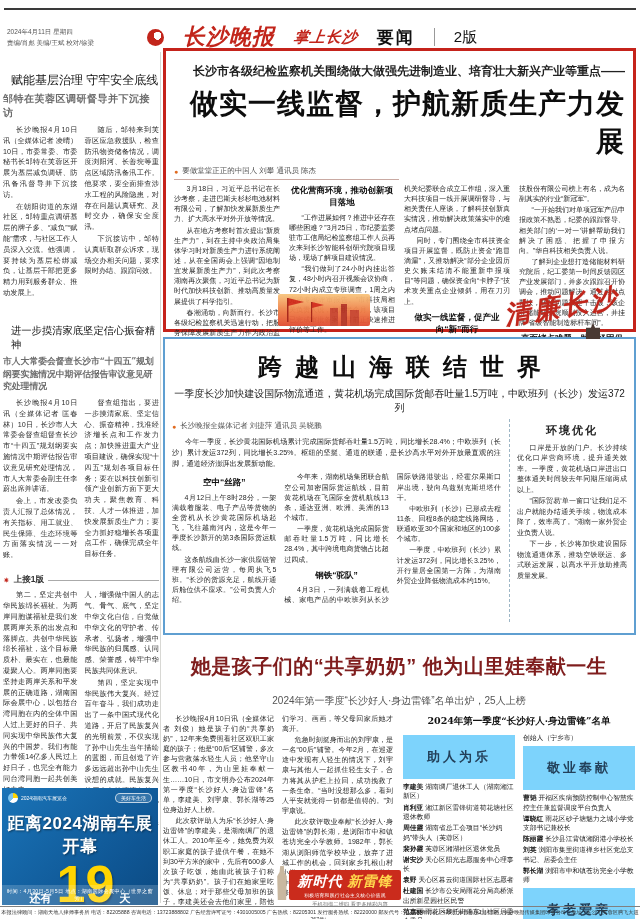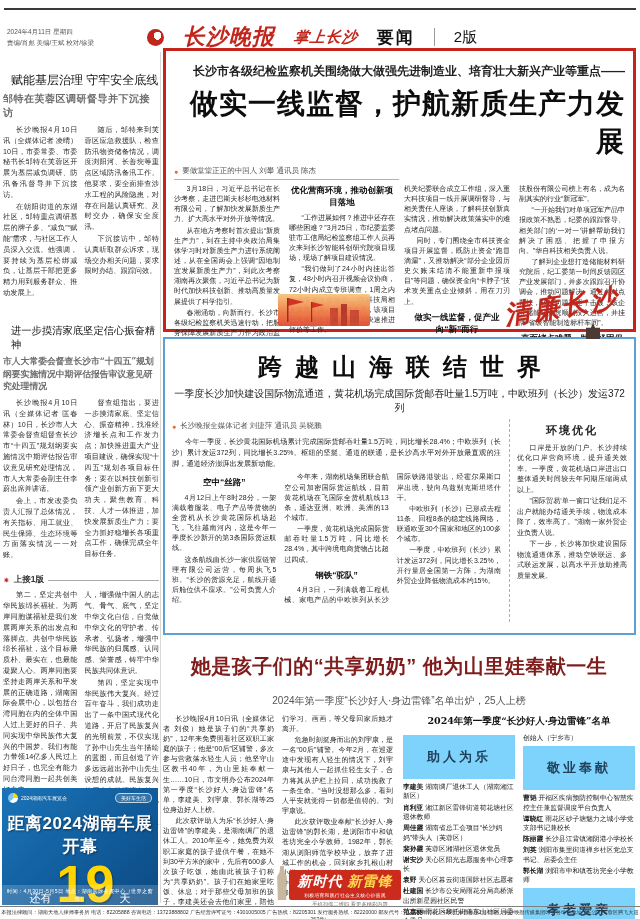--- a/index.html
+++ b/index.html
@@ -32,21 +32,21 @@
   
   .ad{position:absolute;left:2px;top:788px;width:156px;height:117px;
       background:linear-gradient(135deg,#1a74b8 0%,#0f5694 70%,#0c4a82 100%);
       color:#fff;overflow:hidden;}
   .ad-logos{display:flex;justify-content:space-between;align-items:center;padding:5px 6px 0 6px;font-size:5px;}
   .ad-logo-left{display:flex;align-items:center;gap:3px;}
   .ad-logo-ball{width:10px;height:10px;border-radius:50%;background:conic-gradient(#ffd400 0 25%,#fff 25% 60%,#7cc4ef 60%);}
   .ad-logo-right{border:1px solid rgba(255,255,255,.7);border-radius:7px;padding:1px 5px;font-size:5px;background:rgba(255,255,255,.15);}
   .ad-line1{font-size:17px;font-weight:bold;text-align:center;margin-top:9px;letter-spacing:.5px;text-shadow:1px 1px 2px rgba(0,0,0,.45);}
   .ad-count-row{display:flex;justify-content:center;align-items:baseline;gap:5px;margin-top:2px;}
-  .ad-count-fix{font-size:11px;font-weight:normal;}
+  .ad-count-fix{font-size:11px;font-weight:bold;}
   .ad-count{font-size:52px;font-weight:bold;color:#ffd400;line-height:.95;text-shadow:1px 2px 2px rgba(0,0,0,.4);}
   .ad-foot{position:absolute;left:0;right:0;bottom:0;background:rgba(255,255,255,.18);
            font-size:5.2px;text-align:center;padding:3px 2px;letter-spacing:.3px;}
   
   .main-box{position:absolute;left:163px;top:48px;width:451px;height:266px;border:3px solid #c5231b;padding:6px 8px;background:#fff;}
   .kicker{font-size:12px;font-weight:bold;color:#222;text-align:right;margin-top:6px;}
   .main-title{font-size:28px;font-weight:bold;color:#0d0d0d;text-align:right;margin:5px 0 3px 0;letter-spacing:1px;}
   .byline{display:flex;align-items:center;gap:4px;font-size:7.5px;color:#555;padding:2px 0 3px 0;border-bottom:1px solid #c9a9a2;width:225px;}
   .byline.noline{border-bottom:none;width:auto;}
   .byline-dot{color:#e06a1f;font-size:7px;}

